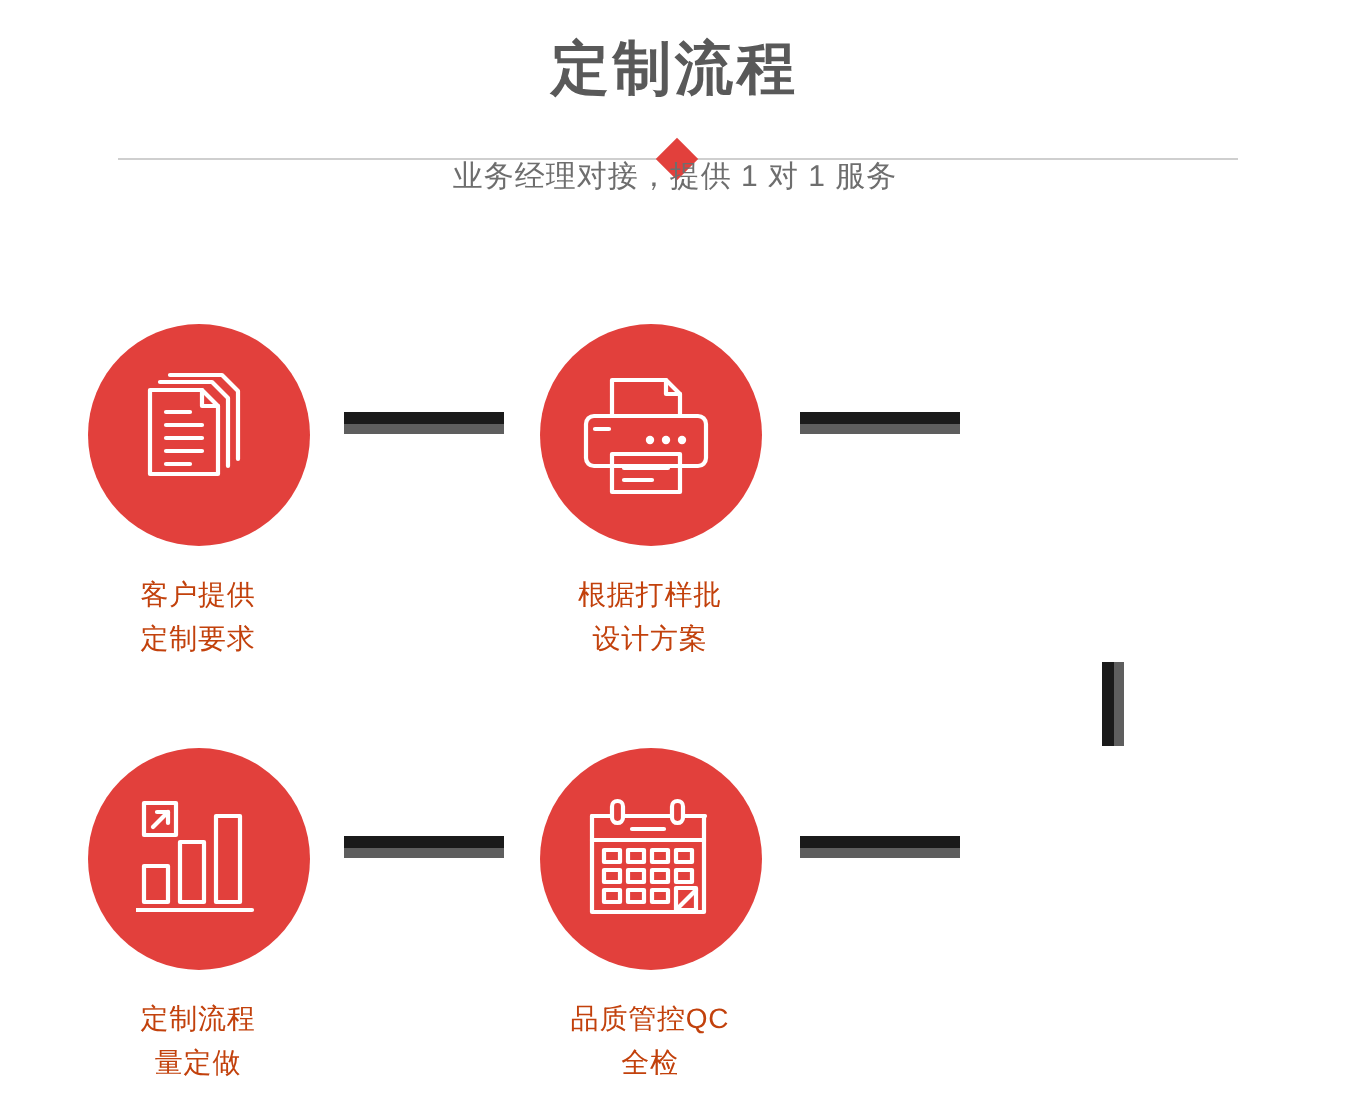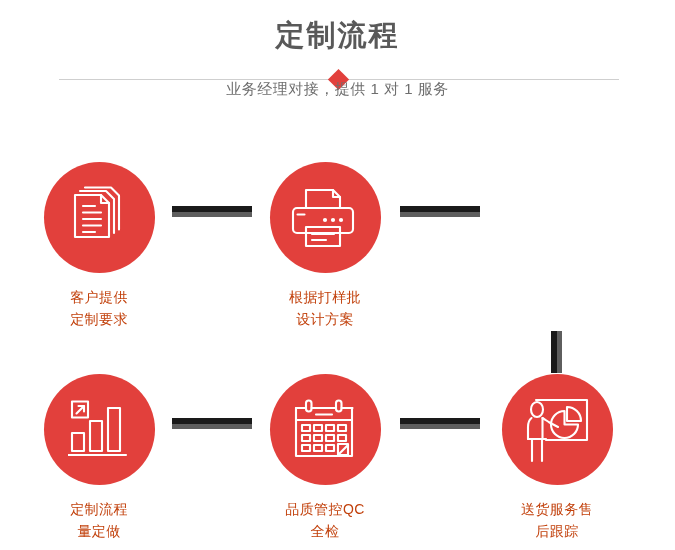--- a/index.html
+++ b/index.html
@@ -267,40 +267,20 @@
           <rect x="33" y="46" width="8" height="6"></rect>
           <path d="M45 45 h10 v11 h-10 z"></path>
           <path d="M46 55 L55 46"></path>
         </svg>
       </span>
     </div>
     <div class="step-label">品质管控QC
 全检</div>
   </div>
 
-  <div class="step c6">
-    <div class="circle">
-      <span>
-        <svg width="66" height="66" viewBox="0 0 66 66" fill="none" stroke="#ffffff" stroke-width="2.1" stroke-linejoin="round" stroke-linecap="round">
-          <path d="M12 3 h51 v40 H22"></path>
-          <path d="M43 10 v14 h14 a14 14 0 0 0 -14 -14 z"></path>
-          <path d="M40.5 14 a13.5 13.5 0 1 0 13.5 13.5 H40.5 z"></path>
-          <ellipse cx="13" cy="12.5" rx="6" ry="7.5"></ellipse>
-          <path d="M7.5 21 C5 23 4 26 4 30 v12"></path>
-          <path d="M18.5 21 C21 22.5 23 24 25.5 25.5 L34 30"></path>
-          <path d="M8 42 v22"></path>
-          <path d="M18 42 v22"></path>
-          <path d="M18.5 21 v21"></path>
-          <path d="M4 42 h18"></path>
-        </svg>
-      </span>
-    </div>
-    <div class="step-label">送货服务售
-后跟踪</div>
-  </div>
 
   <div class="conn-h h1">
     <div class="bar"></div>
     <div class="shadow"></div>
   </div>
   <div class="conn-h h2">
     <div class="bar"></div>
     <div class="shadow"></div>
   </div>
   <div class="conn-h h3">

